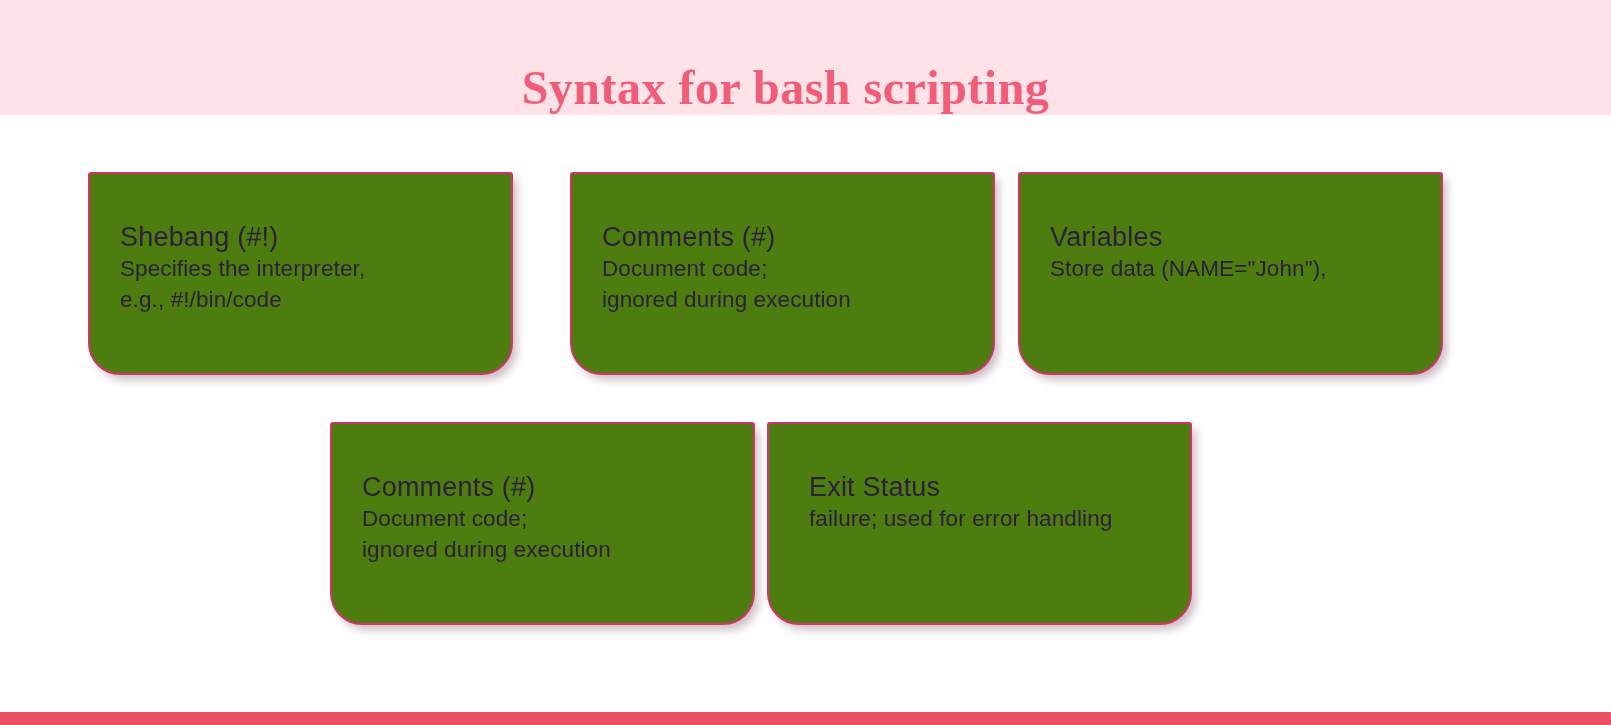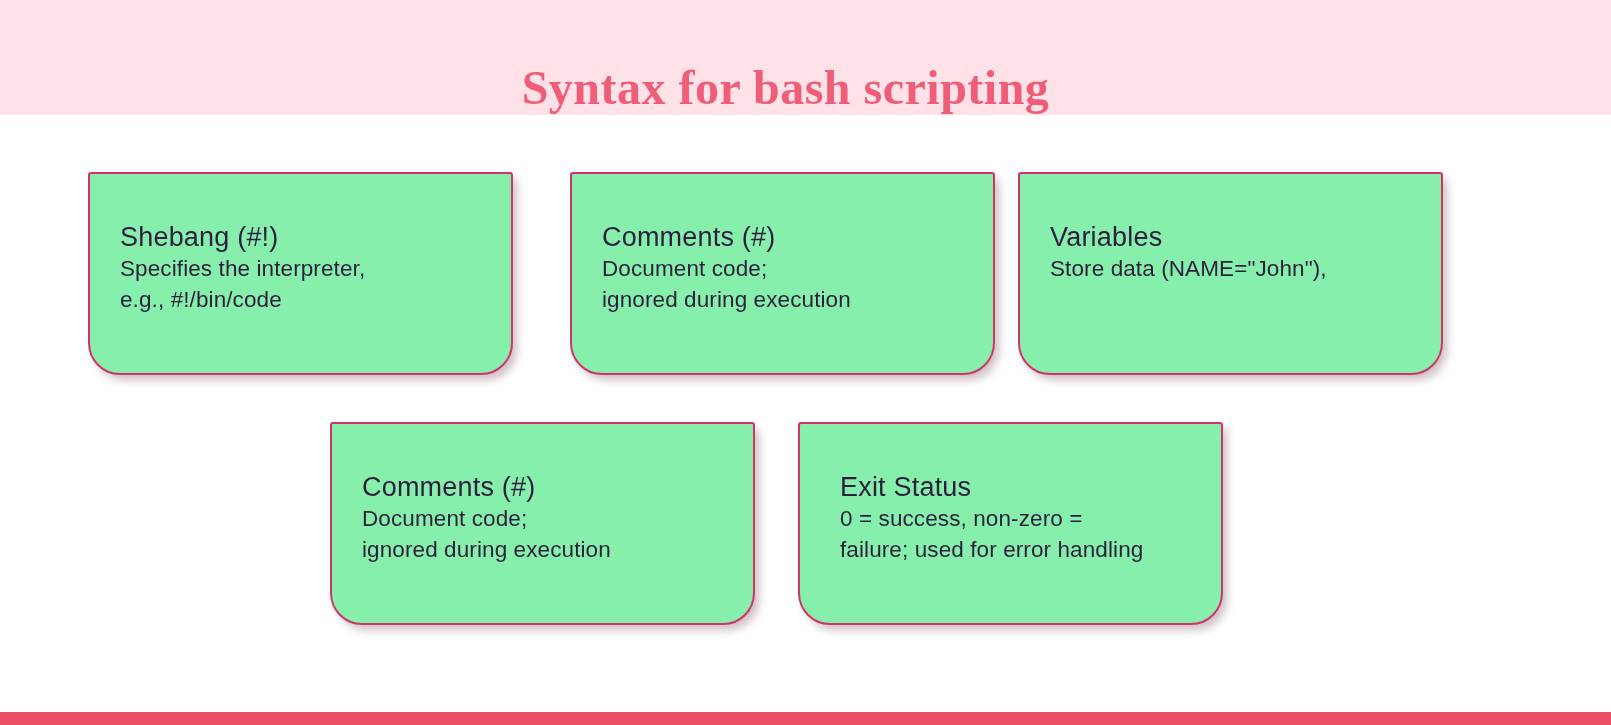--- a/index.html
+++ b/index.html
@@ -27,21 +27,21 @@
     font-weight: 700;
     font-size: 48px;
     letter-spacing: 0.5px;
     color: #ef5d78;
     transform: translateX(-20px);
   }
   .card {
     position: absolute;
     width: 425px;
     height: 203px;
-    background: #86efac;
+    background: #4d7c0f;
     border: 2.5px solid #d3316b;
     border-radius: 3px 3px 32px 32px;
     box-shadow: 5px 6px 8px -1px rgba(128, 96, 108, 0.40);
     padding: 48px 24px 0 30px;
   }
   .card-title {
     font-size: 27px;
     font-weight: 500;
     color: #2c1f3e;
     letter-spacing: 0.2px;
@@ -52,21 +52,21 @@
     line-height: 31px;
     color: #2c1f3e;
     letter-spacing: 0.1px;
   }
   .card-desc div { white-space: nowrap; }
 
   .card-1 { left: 88px;   top: 172px; }
   .card-2 { left: 570px;  top: 172px; }
   .card-3 { left: 1018px; top: 172px; }
   .card-4 { left: 330px;  top: 422px; }
-  .card-5 { left: 798px;  top: 422px; padding-left: 40px; }
+  .card-5 { left: 767px;  top: 422px; padding-left: 40px; }
 
   .bottom-bar {
     position: absolute;
     left: 0;
     bottom: 0;
     width: 100%;
     height: 13px;
     background: #eb5067;
   }
 </style>
@@ -106,20 +106,19 @@
     <div class="card-title">Comments (#)</div>
     <div class="card-desc">
       <div>Document code;</div>
       <div>ignored during execution</div>
     </div>
   </div>
 
   <div class="card card-5">
     <div class="card-title">Exit Status</div>
     <div class="card-desc">
-      <div>0 = success, non-zero =</div>
       <div>failure; used for error handling</div>
     </div>
   </div>
 
   <div class="bottom-bar"></div>
 
 </div>
 
 </body></html>

